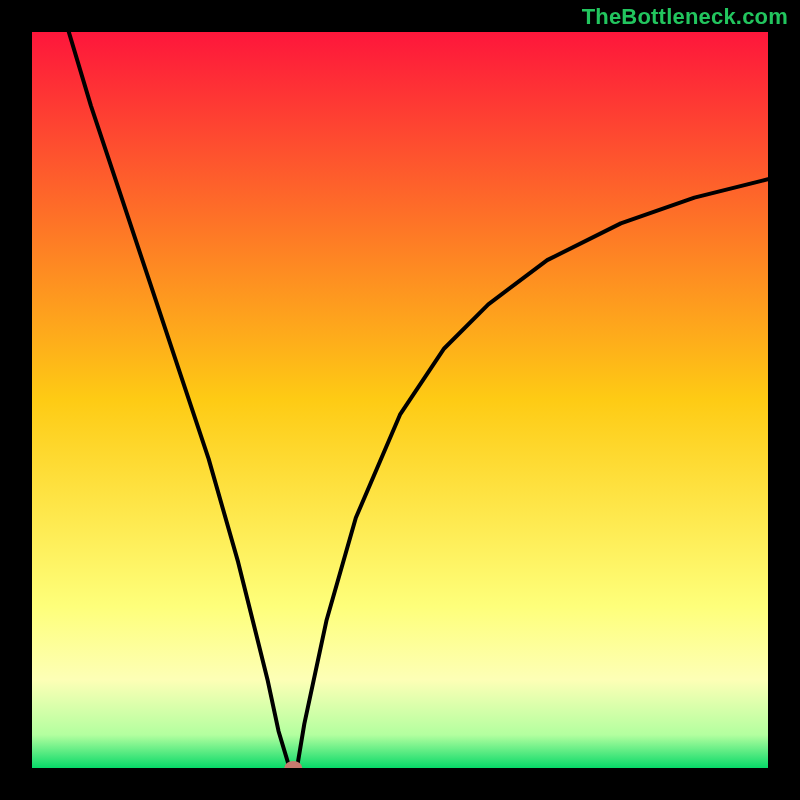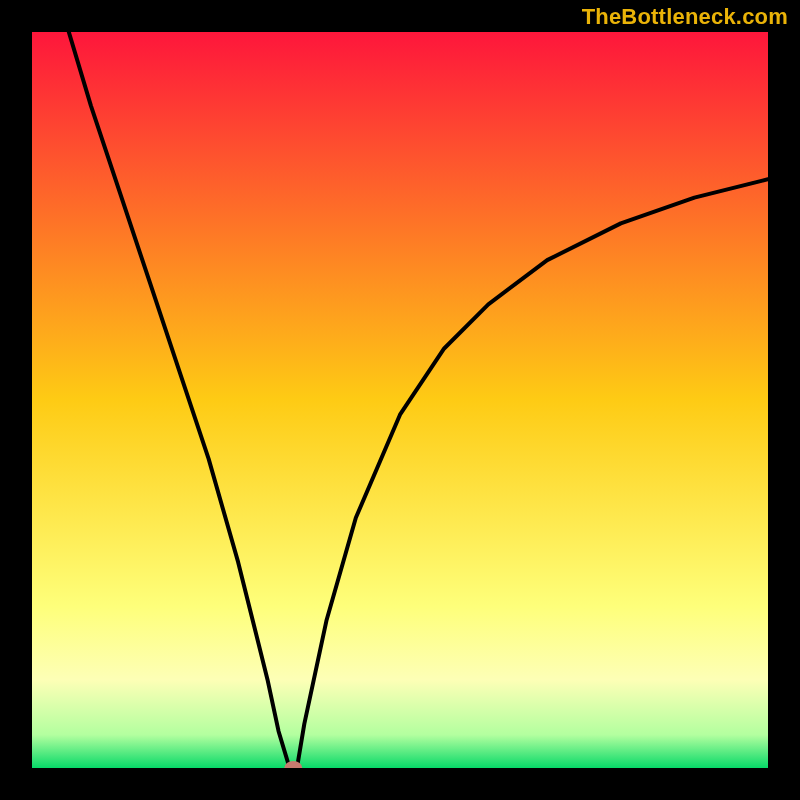--- a/index.html
+++ b/index.html
@@ -14,21 +14,21 @@
   .frame {
     position: relative;
     width: 800px;
     height: 800px;
     background: #000;
   }
   .watermark {
     position: absolute;
     top: 4px;
     right: 12px;
-    color: #eab308;
+    color: #22c55e;
     font-size: 22px;
     font-weight: 600;
     letter-spacing: 0.2px;
     z-index: 10;
     pointer-events: none;
     text-align: right;
   }
   .plot-wrap {
     position: absolute;
     left: 32px;

